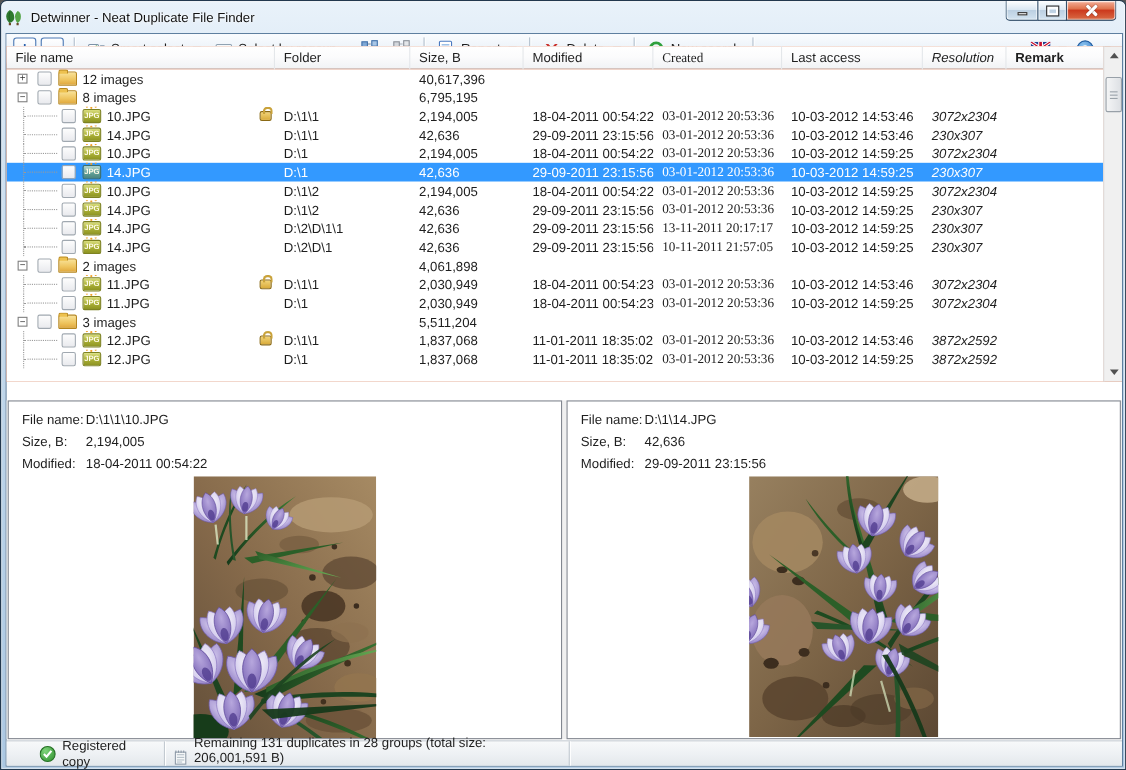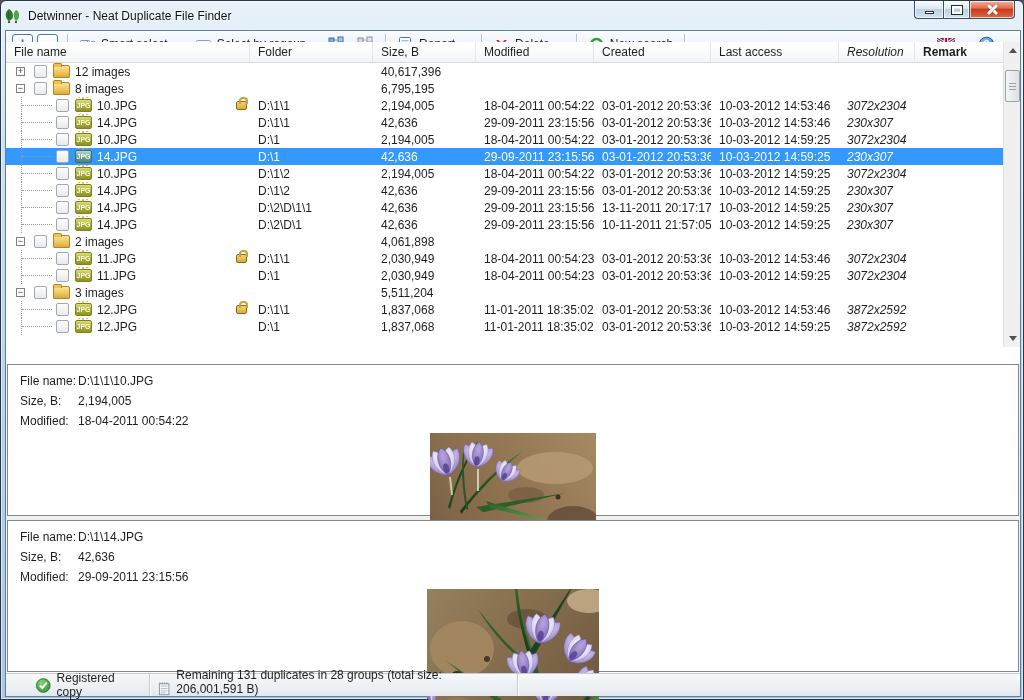--- a/index.html
+++ b/index.html
@@ -46,21 +46,21 @@
   
   .table { position:absolute; left:0; top:11px; width:1014px; height:305px; background:#c2410c; }
   .thead { position:absolute; left:0; top:0; height:21px; width:997px; display:flex;
     background:linear-gradient(180deg,#ffffff 0%,#fbfbfc 50%,#f1f3f5 100%); border-bottom:1px solid #d7dbe0; }
   .hcell { padding:3px 0 0 8px; font-size:12px; color:#1e1e1e; border-right:1px solid #e4e7ea; height:21px; }
   .tbody { position:absolute; left:0; top:21px; width:997px; bottom:0; background:#fff; overflow:hidden; }
   .c-name   { width:244px; }
   .c-folder { width:123px; }
   .c-size   { width:103px; }
   .c-mod    { width:118px; }
-  .c-created{ width:117px; }
+  .c-created{ width:117px;font-family:Liberation Serif, serif; }
   .c-access { width:128px; }
   .c-res    { width:76px;font-style:italic; }
   .c-remark { flex:1; border-right:none;font-weight:bold; }
   .trow { display:flex; height:17px; align-items:center; white-space:nowrap; }
   .trow .cell { height:17px; display:flex; align-items:center; overflow:hidden; }
   .trow .cell.txt { padding-left:8px; }
   .trow.selected { background:#3399ff; color:#fff; }
   .name-inner-group { display:flex; align-items:center; padding-left:10px; width:100%; height:100%; }
   .name-inner-file  { display:flex; align-items:center; padding-left:15px; width:100%; height:100%; }
   .expander { width:9px; height:9px; border:1px solid #808080; background:#fff; color:#333; font-size:9px; line-height:7px; text-align:center; margin-right:9px; flex:none; }
@@ -84,21 +84,21 @@
   .vscroll { position:absolute; right:0; top:0; width:17px; height:305px; background:#f0f0f0; border-left:1px solid #e2e2e2; }
   .sbtn { position:absolute; left:0; width:17px; height:17px; display:flex; align-items:center; justify-content:center; }
   .sb-up { top:0; } .sb-down { bottom:0; }
   .tri-up { width:0;height:0;border-left:4px solid transparent;border-right:4px solid transparent;border-bottom:5px solid #505050; }
   .tri-down { width:0;height:0;border-left:4px solid transparent;border-right:4px solid transparent;border-top:5px solid #505050; }
   .sthumb { position:absolute; left:1px; top:28px; width:15px; height:32px; border:1px solid #98a0a8; border-radius:2px;
     background:linear-gradient(90deg,#f4f5f6,#dde0e4); }
   .sthumb::after { content:""; position:absolute; left:3px; right:3px; top:12px; height:1px; background:#9aa2aa; box-shadow:0 3px 0 #9aa2aa, 0 6px 0 #9aa2aa; }
 
   
-  .details { position:absolute; left:0; top:333px; width:1014px; height:308px; display:flex; gap:4px; padding:0 1px; background:#f0f0f0;flex-direction:column; }
+  .details { position:absolute; left:0; top:333px; width:1014px; height:308px; display:flex; gap:4px; padding:0 1px; background:#f0f0f0; }
   .panel { flex:1; background:#fff; border:1px solid #828790; position:relative; }
   .meta { padding:6px 0 0 12px; }
   .meta-row { display:flex; height:20px; align-items:center; }
   .meta-label { width:58px; flex:none; }
   .photo-wrap { position:absolute; left:0; right:0; top:68px; bottom:2px; display:flex; justify-content:center; }
   .photo { border:0; }
 
   
   .statusbar { position:absolute; left:0; bottom:0; width:1014px; height:23px; display:flex; align-items:center;
     background:linear-gradient(180deg,#f7f9fa 0%,#eef1f4 50%,#e4e8ec 100%); border-top:1px solid #c5ccd3; font-size:12px;padding-left:22px; }

